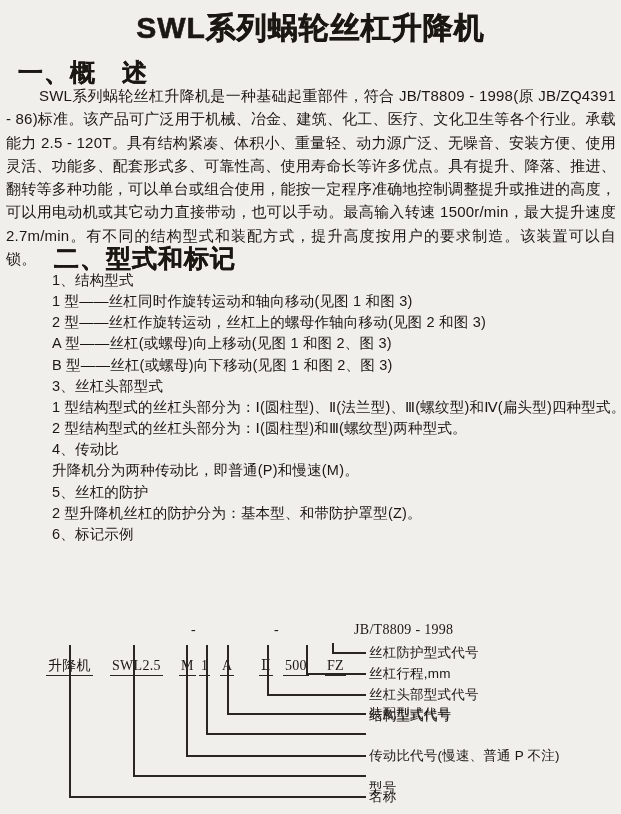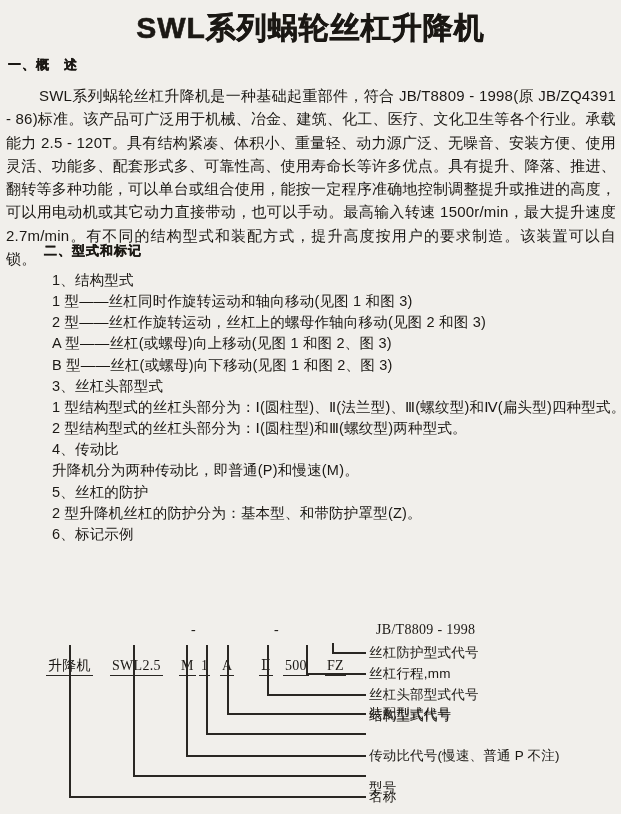--- a/index.html
+++ b/index.html
@@ -12,22 +12,22 @@
     font-family:"Liberation Sans","DejaVu Sans",sans-serif;
     overflow:hidden;
   }
   .doc-title{
     position:absolute;top:8px;left:0;width:621px;
     text-align:center;
     font-size:30px;font-weight:900;letter-spacing:1px;
     -webkit-text-stroke:0.6px #1b1814;
   }
   .sec-heading{
-    position:absolute;left:8px;
-    font-size:13px;font-weight:bold;letter-spacing:1px;
+    position:absolute;left:18px;
+    font-size:25px;font-weight:bold;letter-spacing:1px;
     -webkit-text-stroke:0.3px #1b1814;
   }
   .sec1-heading{top:56px;}
   .sec2-heading{top:242px;margin-left:36px;}
   .overview-body{
     position:absolute;top:84px;left:6px;width:610px;
     font-size:15px;line-height:23.3px;
     text-align:justify;text-indent:2.2em;
     letter-spacing:0.2px;
   }
@@ -86,21 +86,21 @@
   <span class="code-seg u" style="left:46px;">升降机</span>
   <span class="code-seg u" style="left:110px;">SWL2.5</span>
   <span class="code-seg u" style="left:179px;">M</span>
   <span class="code-seg" style="left:191px;">-</span>
   <span class="code-seg u" style="left:199px;">1</span>
   <span class="code-seg u" style="left:220px;">A</span>
   <span class="code-seg u" style="left:259px;">Ⅱ</span>
   <span class="code-seg" style="left:274px;">-</span>
   <span class="code-seg u" style="left:283px;">500</span>
   <span class="code-seg u" style="left:325px;">FZ</span>
-  <span class="code-seg" style="left:376px;">JB/T8809 - 1998</span>
+  <span class="code-seg" style="left:354px;">JB/T8809 - 1998</span>
 
   <div class="vline" style="left:69px;  top:645px; height:153px;"></div>
   <div class="vline" style="left:133px; top:645px; height:132px;"></div>
   <div class="vline" style="left:186px; top:645px; height:112px;"></div>
   <div class="vline" style="left:206px; top:645px; height:90px;"></div>
   <div class="vline" style="left:227px; top:645px; height:70px;"></div>
   <div class="vline" style="left:267px; top:645px; height:51px;"></div>
   <div class="vline" style="left:306px; top:645px; height:30px;"></div>
   <div class="vline" style="left:332px; top:643px; height:11px;"></div>
 

